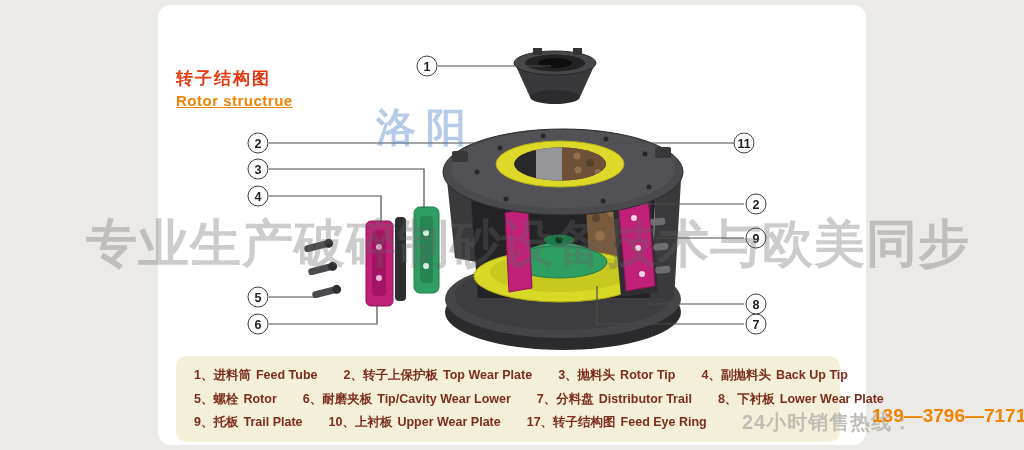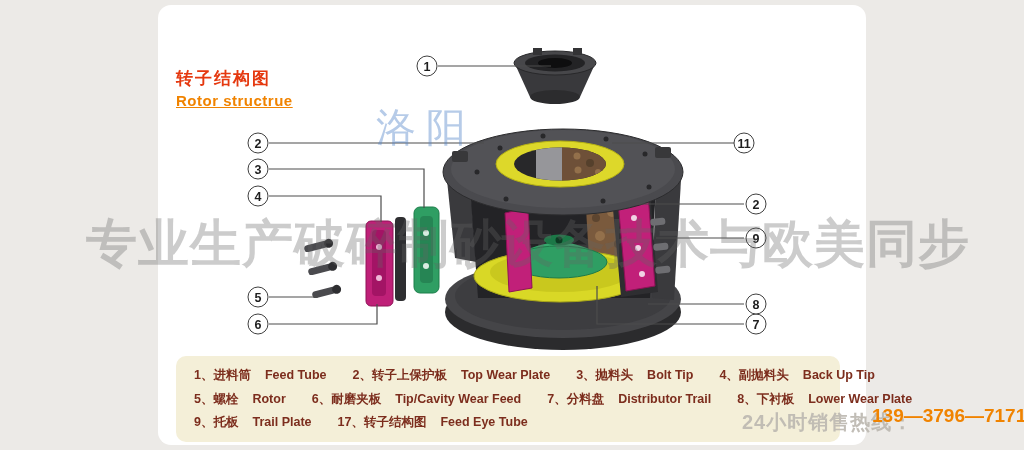--- a/index.html
+++ b/index.html
@@ -27,30 +27,30 @@
 
   .legend{
     position:absolute;left:176px;top:356px;width:664px;height:86px;
     background:#f4efd8;border-radius:10px;z-index:2;
     display:flex;flex-direction:column;justify-content:space-evenly;
     box-sizing:border-box;padding:4px 8px;
   }
   .lg-row{display:flex;gap:26px;padding-left:10px;white-space:nowrap;}
   .lg-item{display:inline-flex;align-items:baseline;color:#7c2d1d;font-size:12.5px;}
   .lg-num,.lg-cn{font-weight:bold;}
-  .lg-en{margin-left:14px;font-weight:bold;}
+  .lg-en{margin-left:5px;font-weight:bold;}
 
   .wm-main{
     position:absolute;left:86px;top:210px;z-index:4;pointer-events:none;
     font-size:51px;font-weight:bold;letter-spacing:1px;
     color:rgba(100,100,100,0.33);white-space:nowrap;
   }
   .wm-blue{
     position:absolute;left:376px;top:100px;z-index:4;pointer-events:none;
-    font-size:40px;font-weight:normal;letter-spacing:10px;
+    font-size:40px;font-weight:bold;letter-spacing:10px;
     color:rgba(80,130,200,0.42);white-space:nowrap;
   }
   .hotline-label{
     position:absolute;left:742px;top:409px;z-index:5;
     font-size:20px;font-weight:bold;letter-spacing:1px;
     color:rgba(190,185,178,0.95);white-space:nowrap;
   }
   .hotline-phone{
     position:absolute;left:872px;top:405px;z-index:5;
     font-size:19px;font-weight:bold;color:#f08300;white-space:nowrap;
@@ -225,60 +225,65 @@
       <span class="lg-en">Feed Tube</span>
     </span>
     <span class="lg-item">
       <span class="lg-num">2、</span>
       <span class="lg-cn">转子上保护板</span>
       <span class="lg-en">Top Wear Plate</span>
     </span>
     <span class="lg-item">
       <span class="lg-num">3、</span>
       <span class="lg-cn">抛料头</span>
-      <span class="lg-en">Bolt Tip</span>
+      <span class="lg-en">Rotor Tip</span>
     </span>
     <span class="lg-item">
       <span class="lg-num">4、</span>
       <span class="lg-cn">副抛料头</span>
       <span class="lg-en">Back Up Tip</span>
     </span>
   </div>
   <div class="lg-row">
     <span class="lg-item">
       <span class="lg-num">5、</span>
       <span class="lg-cn">螺栓</span>
       <span class="lg-en">Rotor</span>
     </span>
     <span class="lg-item">
       <span class="lg-num">6、</span>
       <span class="lg-cn">耐磨夹板</span>
-      <span class="lg-en">Tip/Cavity Wear Feed</span>
+      <span class="lg-en">Tip/Cavity Wear Lower</span>
     </span>
     <span class="lg-item">
       <span class="lg-num">7、</span>
       <span class="lg-cn">分料盘</span>
       <span class="lg-en">Distributor Trail</span>
     </span>
     <span class="lg-item">
       <span class="lg-num">8、</span>
       <span class="lg-cn">下衬板</span>
       <span class="lg-en">Lower Wear Plate</span>
     </span>
   </div>
   <div class="lg-row">
     <span class="lg-item">
       <span class="lg-num">9、</span>
       <span class="lg-cn">托板</span>
       <span class="lg-en">Trail Plate</span>
     </span>
     <span class="lg-item">
+      <span class="lg-num">10、</span>
+      <span class="lg-cn">上衬板</span>
+      <span class="lg-en">Upper Wear Plate</span>
+    </span>
+    <span class="lg-item">
       <span class="lg-num">17、</span>
       <span class="lg-cn">转子结构图</span>
-      <span class="lg-en">Feed Eye Tube</span>
+      <span class="lg-en">Feed Eye Ring</span>
     </span>
   </div>
 </div>
 
 <div class="wm-main">专业生产破碎制砂设备技术与欧美同步</div>
 <div class="wm-blue">洛阳</div>
 
 <span class="hotline-label">24小时销售热线：</span>
 <span class="hotline-phone">139—3796—7171</span>
 

